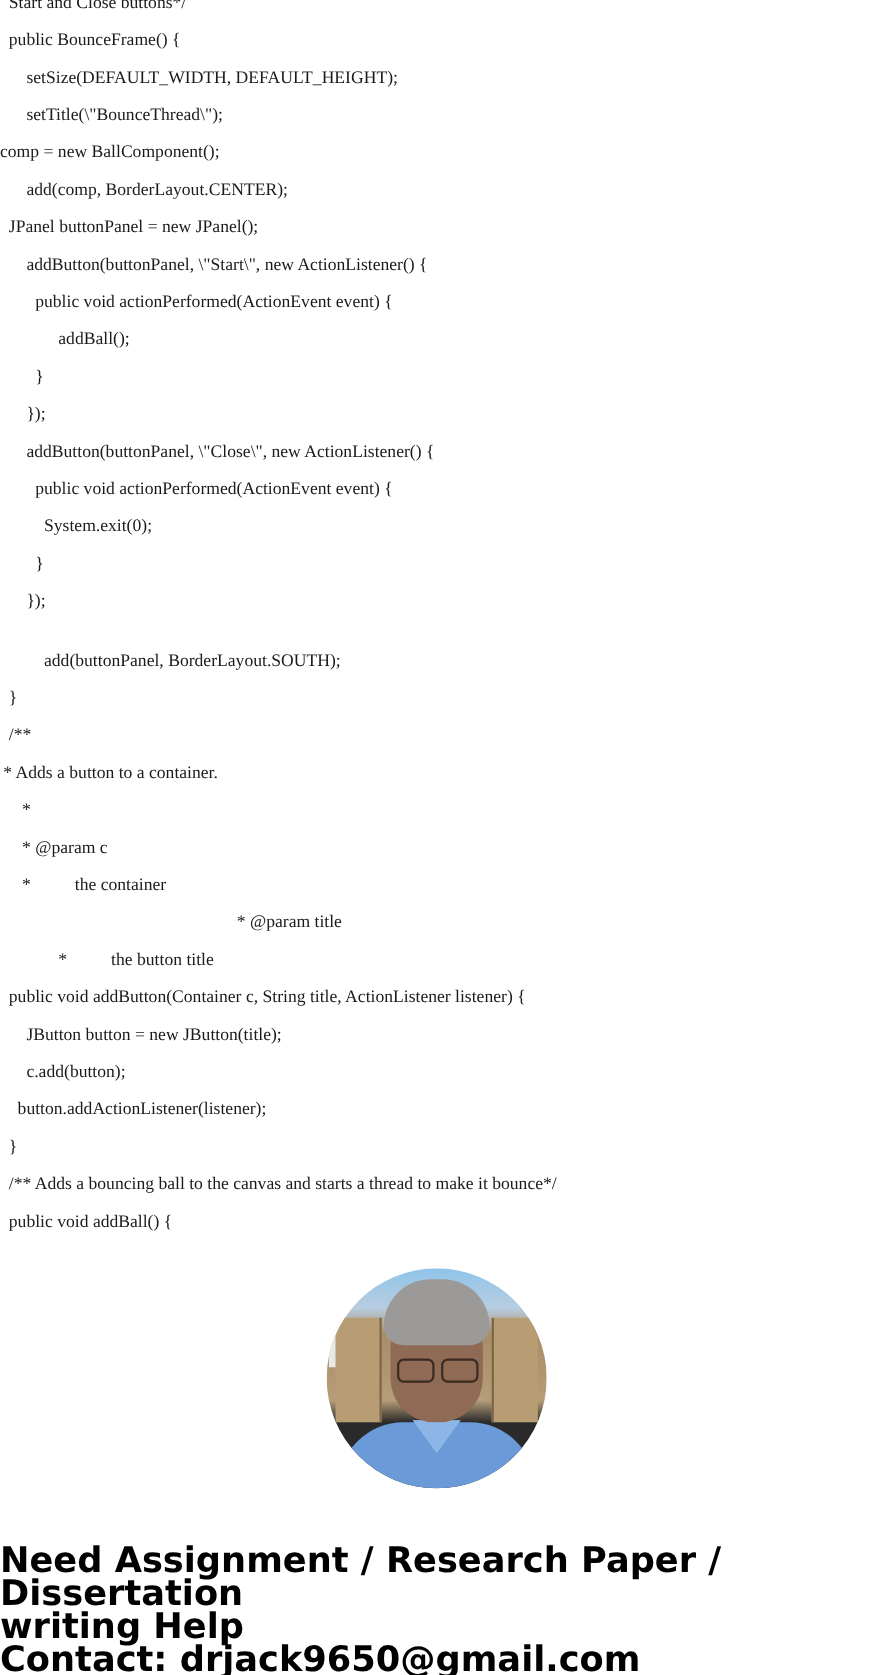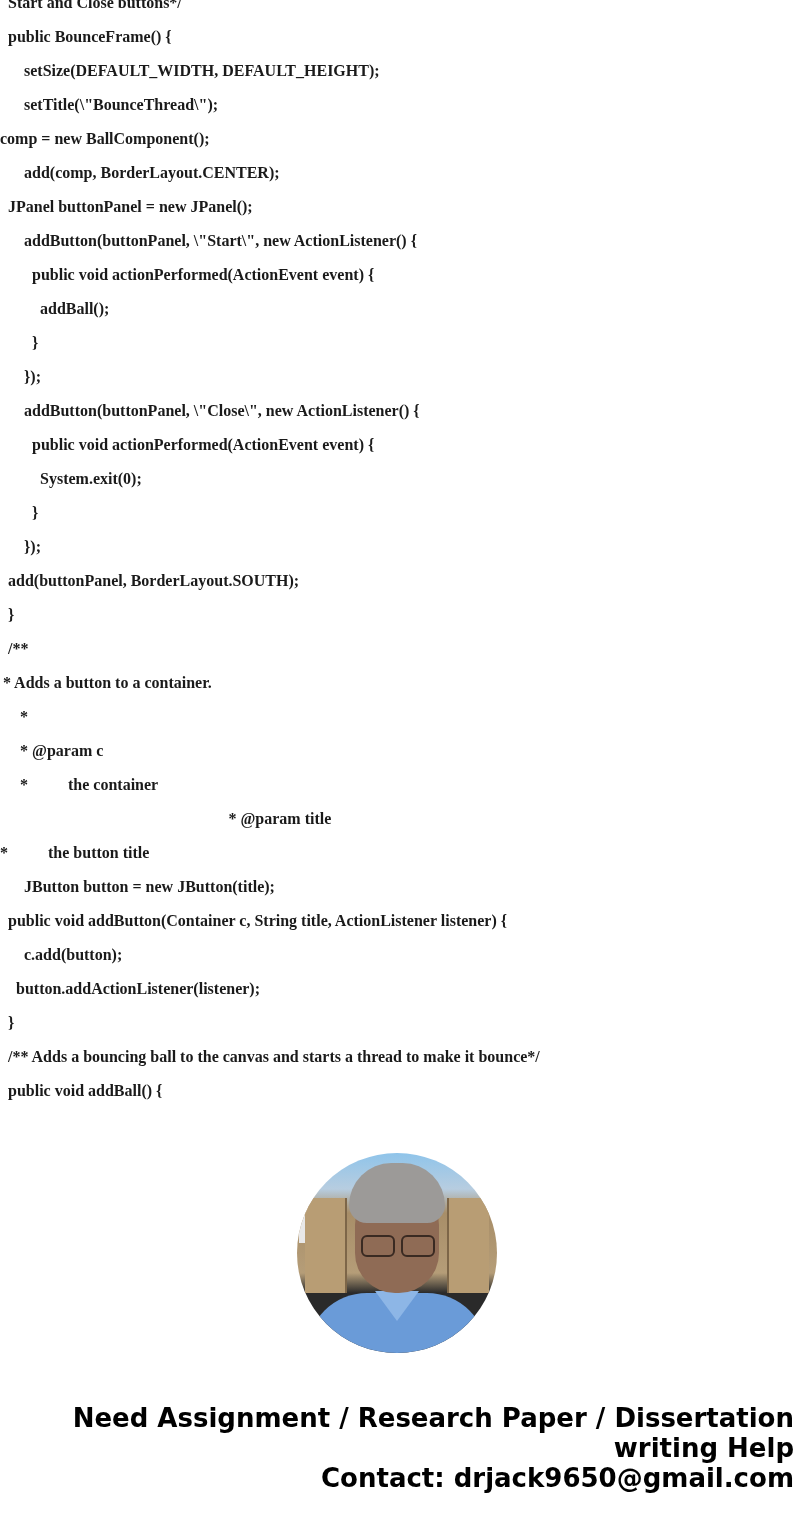--- a/index.html
+++ b/index.html
@@ -1,20 +1,19 @@
 <!DOCTYPE html>
 <html><head>
   <meta charset="utf-8">
   <style>
     html, body { margin: 0; padding: 0; background: #ffffff; }
     body { width: 794px; height: 1523px; position: relative; overflow: hidden; }
     .code-viewport {
       position: absolute; left: 0; top: 0; width: 794px; height: 1122px;
       overflow: hidden;
-      font-weight: bold;
     }
     .code-lines {
       position: absolute; left: 0; top: -14px; margin: 0; padding: 0; list-style: none;
     }
     .code-line {
       height: 34px; line-height: 34px;
       font-family: "Liberation Serif", "DejaVu Serif", serif;
       font-size: 16px; color: #1a1a1a; white-space: pre;
     }
     .avatar-wrap {
@@ -25,59 +24,59 @@
     .panel-l { position: absolute; left: 8px; top: 45px; width: 40px; height: 95px; background: #b89d74; border-right: 2px solid #7d6648; }
     .panel-r { position: absolute; right: 8px; top: 45px; width: 40px; height: 95px; background: #b89d74; border-left: 2px solid #7d6648; }
     .switch { position: absolute; left: 2px; top: 55px; width: 14px; height: 35px; background: #e8e8e8; }
     .hair { position: absolute; left: 52px; top: 10px; width: 96px; height: 60px; border-radius: 48px 48px 20px 20px; background: #9c9a98; }
     .face { position: absolute; left: 58px; top: 30px; width: 84px; height: 110px; border-radius: 42px 42px 40px 40px; background: #8f6b55; }
     .glasses-l { position: absolute; left: 64px; top: 82px; width: 30px; height: 18px; border: 2px solid #3a2a22; border-radius: 6px; }
     .glasses-r { position: absolute; left: 104px; top: 82px; width: 30px; height: 18px; border: 2px solid #3a2a22; border-radius: 6px; }
     .shirt { position: absolute; left: 10px; top: 140px; width: 180px; height: 80px; border-radius: 60px 60px 0 0; background: #6a9bd8; }
     .collar { position: absolute; left: 78px; top: 138px; width: 44px; height: 30px; background: #8db6e6; clip-path: polygon(0 0, 100% 0, 50% 100%); }
     .promo {
-      position: absolute; left: 0; top: 1403px; width: 794px; text-align: right;
-      font-family: "DejaVu Sans", sans-serif; font-weight: bold; font-size: 26px;
+      position: absolute; left: 0; top: 1403px; width: 794px; text-align: left;
+      font-family: "DejaVu Sans", sans-serif; font-weight: bold; font-size: 32px;
       line-height: 30px; color: #000000;
     }
     .promo div { margin: 0; }
   </style>
 </head>
 <body>
 
 <div class="code-viewport">
   <ul class="code-lines" id="code-lines">
       <li class="code-line" style="padding-left: 8px;">Start and Close buttons*/</li>
       <li class="code-line" style="padding-left: 8px;">public BounceFrame() {</li>
       <li class="code-line" style="padding-left: 24px;">setSize(DEFAULT_WIDTH, DEFAULT_HEIGHT);</li>
       <li class="code-line" style="padding-left: 24px;">setTitle(\"BounceThread\");</li>
       <li class="code-line" style="">comp = new BallComponent();</li>
       <li class="code-line" style="padding-left: 24px;">add(comp, BorderLayout.CENTER);</li>
       <li class="code-line" style="padding-left: 8px;">JPanel buttonPanel = new JPanel();</li>
       <li class="code-line" style="padding-left: 24px;">addButton(buttonPanel, \"Start\", new ActionListener() {</li>
       <li class="code-line" style="padding-left: 32px;">public void actionPerformed(ActionEvent event) {</li>
-      <li class="code-line" style="padding-left: 40px;">addBall();</li>
+      <li class="code-line" style="padding-left: 40px; margin-left: 13px;">addBall();</li>
       <li class="code-line" style="padding-left: 32px;">}</li>
       <li class="code-line" style="padding-left: 24px;">});</li>
       <li class="code-line" style="padding-left: 24px;">addButton(buttonPanel, \"Close\", new ActionListener() {</li>
       <li class="code-line" style="padding-left: 32px;">public void actionPerformed(ActionEvent event) {</li>
       <li class="code-line" style="padding-left: 40px;">System.exit(0);</li>
       <li class="code-line" style="padding-left: 32px;">}</li>
       <li class="code-line" style="padding-left: 24px;">});</li>
-      <li class="code-line" style="padding-left: 8px;">add(buttonPanel, BorderLayout.SOUTH);</li>
+      <li class="code-line" style="padding-left: 40px; margin-top: 20px;">add(buttonPanel, BorderLayout.SOUTH);</li>
       <li class="code-line" style="padding-left: 8px;">}</li>
       <li class="code-line" style="padding-left: 8px;">/**</li>
       <li class="code-line" style="padding-left: 3px;">* Adds a button to a container.</li>
       <li class="code-line" style="padding-left: 20px;">*</li>
       <li class="code-line" style="padding-left: 20px;">* @param c</li>
       <li class="code-line" style="padding-left: 20px;">*          the container</li>
       <li class="code-line" style="padding-left: 20px; text-align: center;">* @param title</li>
-      <li class="code-line" style="">*          the button title</li>
+      <li class="code-line" style="padding-left: 20px; margin-left: 33px;">*          the button title</li>
+      <li class="code-line" style="padding-left: 8px;">public void addButton(Container c, String title, ActionListener listener) {</li>
       <li class="code-line" style="padding-left: 24px;">JButton button = new JButton(title);</li>
-      <li class="code-line" style="padding-left: 8px;">public void addButton(Container c, String title, ActionListener listener) {</li>
       <li class="code-line" style="padding-left: 24px;">c.add(button);</li>
       <li class="code-line" style="padding-left: 16px;">button.addActionListener(listener);</li>
       <li class="code-line" style="padding-left: 8px;">}</li>
       <li class="code-line" style="padding-left: 8px;">/** Adds a bouncing ball to the canvas and starts a thread to make it bounce*/</li>
       <li class="code-line" style="padding-left: 8px;">public void addBall() {</li>
     </ul>
 </div>
 
 <div class="avatar-wrap" title="Author photo">
   <div class="avatar-bg"></div>

